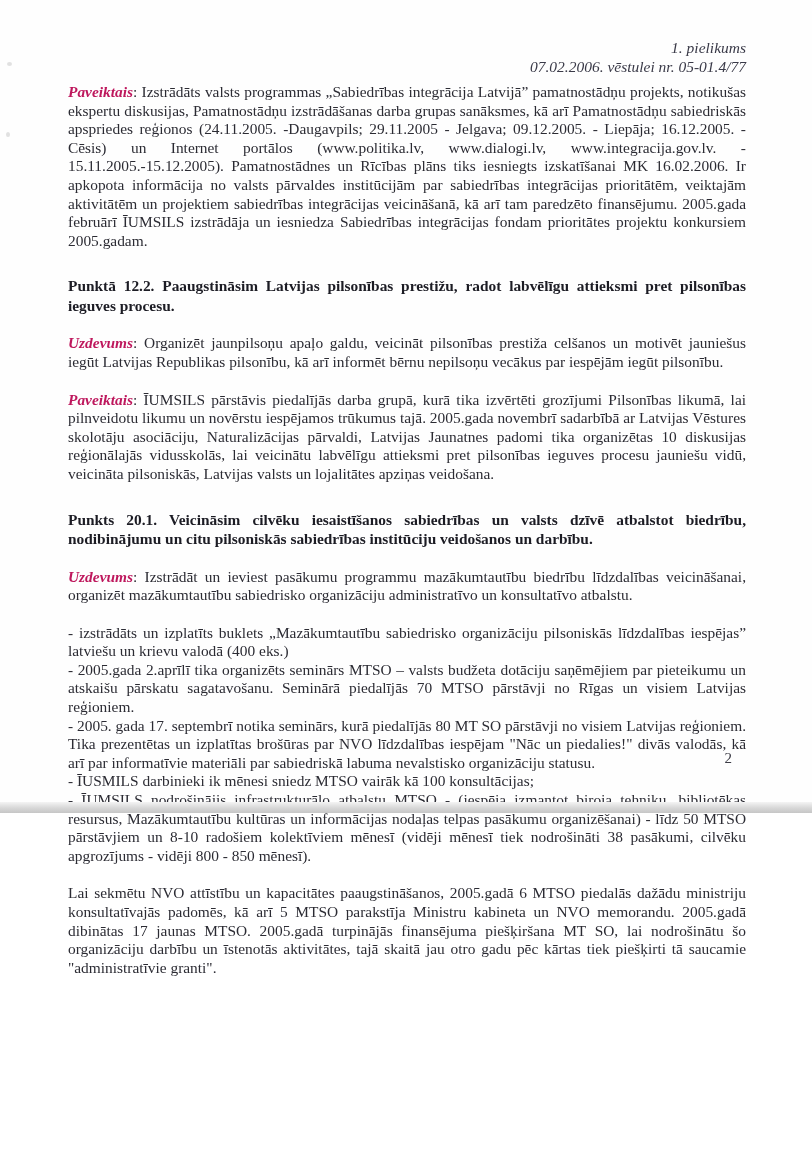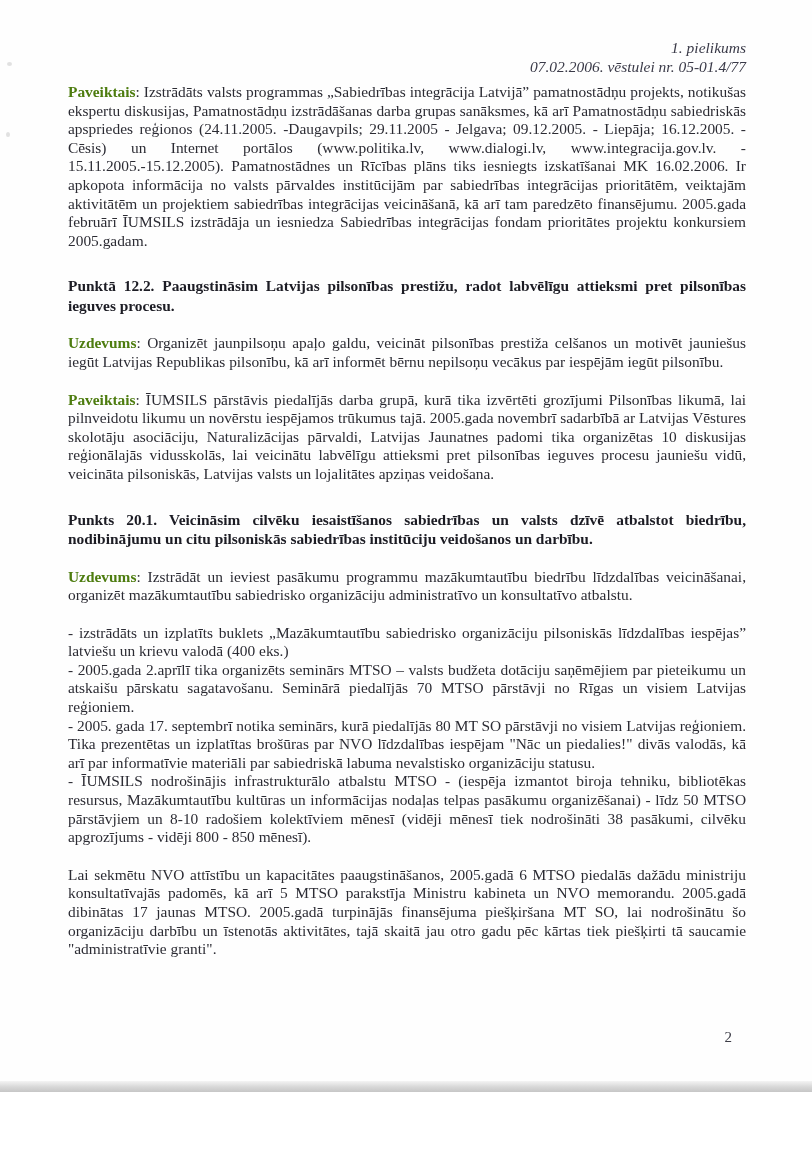--- a/index.html
+++ b/index.html
@@ -6,21 +6,21 @@
   html, body { background: #ffffff; }
   body {
     width: 812px;
     height: 1151px;
     font-family: "Liberation Serif", serif;
     overflow: hidden;
   }
   .page {
     position: relative;
     width: 812px;
-    height: 1092px;
+    height: 813px;
     background: #fefefe;
     padding: 38px 66px 0 68px;
     color: #2b2b33;
   }
   .doc-header {
     text-align: right;
     font-style: italic;
     font-size: 15.5px;
     line-height: 19px;
     color: #3a3a48;
@@ -28,21 +28,22 @@
   .par {
     font-size: 15.4px;
     line-height: 18.6px;
     text-align: justify;
     margin-top: 19px;
     color: #2b2b33;
   }
   .par.first { margin-top: 7px; }
   .lead {
     font-weight: bold;
-    color: #4d7c0f;
+    font-style: italic;
+    color: #be185d;
   }
   .heading {
     font-size: 15.4px;
     line-height: 19.5px;
     font-weight: bold;
     text-align: justify;
     margin-top: 26px;
     color: #1c1c24;
     font-family: Liberation Serif, serif;
   }
@@ -94,20 +95,21 @@
   <p class="par"><span class="lead">Paveiktais</span><span>: ĪUMSILS pārstāvis piedalījās darba grupā, kurā tika izvērtēti grozījumi Pilsonības likumā, lai pilnveidotu likumu un novērstu iespējamos trūkumus tajā. 2005.gada novembrī sadarbībā ar Latvijas Vēstures skolotāju asociāciju, Naturalizācijas pārvaldi, Latvijas Jaunatnes padomi tika organizētas 10 diskusijas reģionālajās vidusskolās, lai veicinātu labvēlīgu attieksmi pret pilsonības ieguves procesu jauniešu vidū, veicināta pilsoniskās, Latvijas valsts un lojalitātes apziņas veidošana.</span></p>
 
   <p class="heading">Punkts 20.1. Veicināsim cilvēku iesaistīšanos sabiedrības un valsts dzīvē atbalstot biedrību, nodibinājumu un citu pilsoniskās sabiedrības institūciju veidošanos un darbību.</p>
 
   <p class="par"><span class="lead">Uzdevums</span><span>: Izstrādāt un ieviest pasākumu programmu mazākumtautību biedrību līdzdalības veicināšanai, organizēt mazākumtautību sabiedrisko organizāciju administratīvo un konsultatīvo atbalstu.</span></p>
 
   <div class="par">
     <div class="list-line">- izstrādāts un izplatīts buklets „Mazākumtautību sabiedrisko organizāciju pilsoniskās līdzdalības iespējas” latviešu un krievu valodā (400 eks.)</div>
     <div class="list-line">- 2005.gada 2.aprīlī tika organizēts seminārs MTSO – valsts budžeta dotāciju saņēmējiem par pieteikumu un atskaišu pārskatu sagatavošanu. Seminārā piedalījās 70 MTSO pārstāvji no Rīgas un visiem Latvijas reģioniem.</div>
     <div class="list-line">- 2005. gada 17. septembrī notika seminārs, kurā piedalījās 80 MT SO pārstāvji no visiem Latvijas reģioniem. Tika prezentētas un izplatītas brošūras par NVO līdzdalības iespējam "Nāc un piedalies!" divās valodās, kā arī par informatīvie materiāli par sabiedriskā labuma nevalstisko organizāciju statusu.</div>
+    <div class="list-line">- ĪUSMILS darbinieki ik mēnesi sniedz MTSO vairāk kā 100 konsultācijas;</div>
     <div class="list-line">- ĪUMSILS nodrošinājis infrastrukturālo atbalstu MTSO - (iespēja izmantot biroja tehniku, bibliotēkas resursus, Mazākumtautību kultūras un informācijas nodaļas telpas pasākumu organizēšanai) - līdz 50 MTSO pārstāvjiem un 8-10 radošiem kolektīviem mēnesī (vidēji mēnesī tiek nodrošināti 38 pasākumi, cilvēku apgrozījums - vidēji 800 - 850 mēnesī).</div>
   </div>
 
   <p class="par">Lai sekmētu NVO attīstību un kapacitātes paaugstināšanos, 2005.gadā 6 MTSO piedalās dažādu ministriju konsultatīvajās padomēs, kā arī 5 MTSO parakstīja Ministru kabineta un NVO memorandu. 2005.gadā dibinātas 17 jaunas MTSO. 2005.gadā turpinājās finansējuma piešķiršana MT SO, lai nodrošinātu šo organizāciju darbību un īstenotās aktivitātes, tajā skaitā jau otro gadu pēc kārtas tiek piešķirti tā saucamie "administratīvie granti".</p>
 
   <div class="page-number">2</div>
 
   <div class="scan-speck speck-1"></div>
   <div class="scan-speck speck-2"></div>
   <div class="scan-edge"></div>

